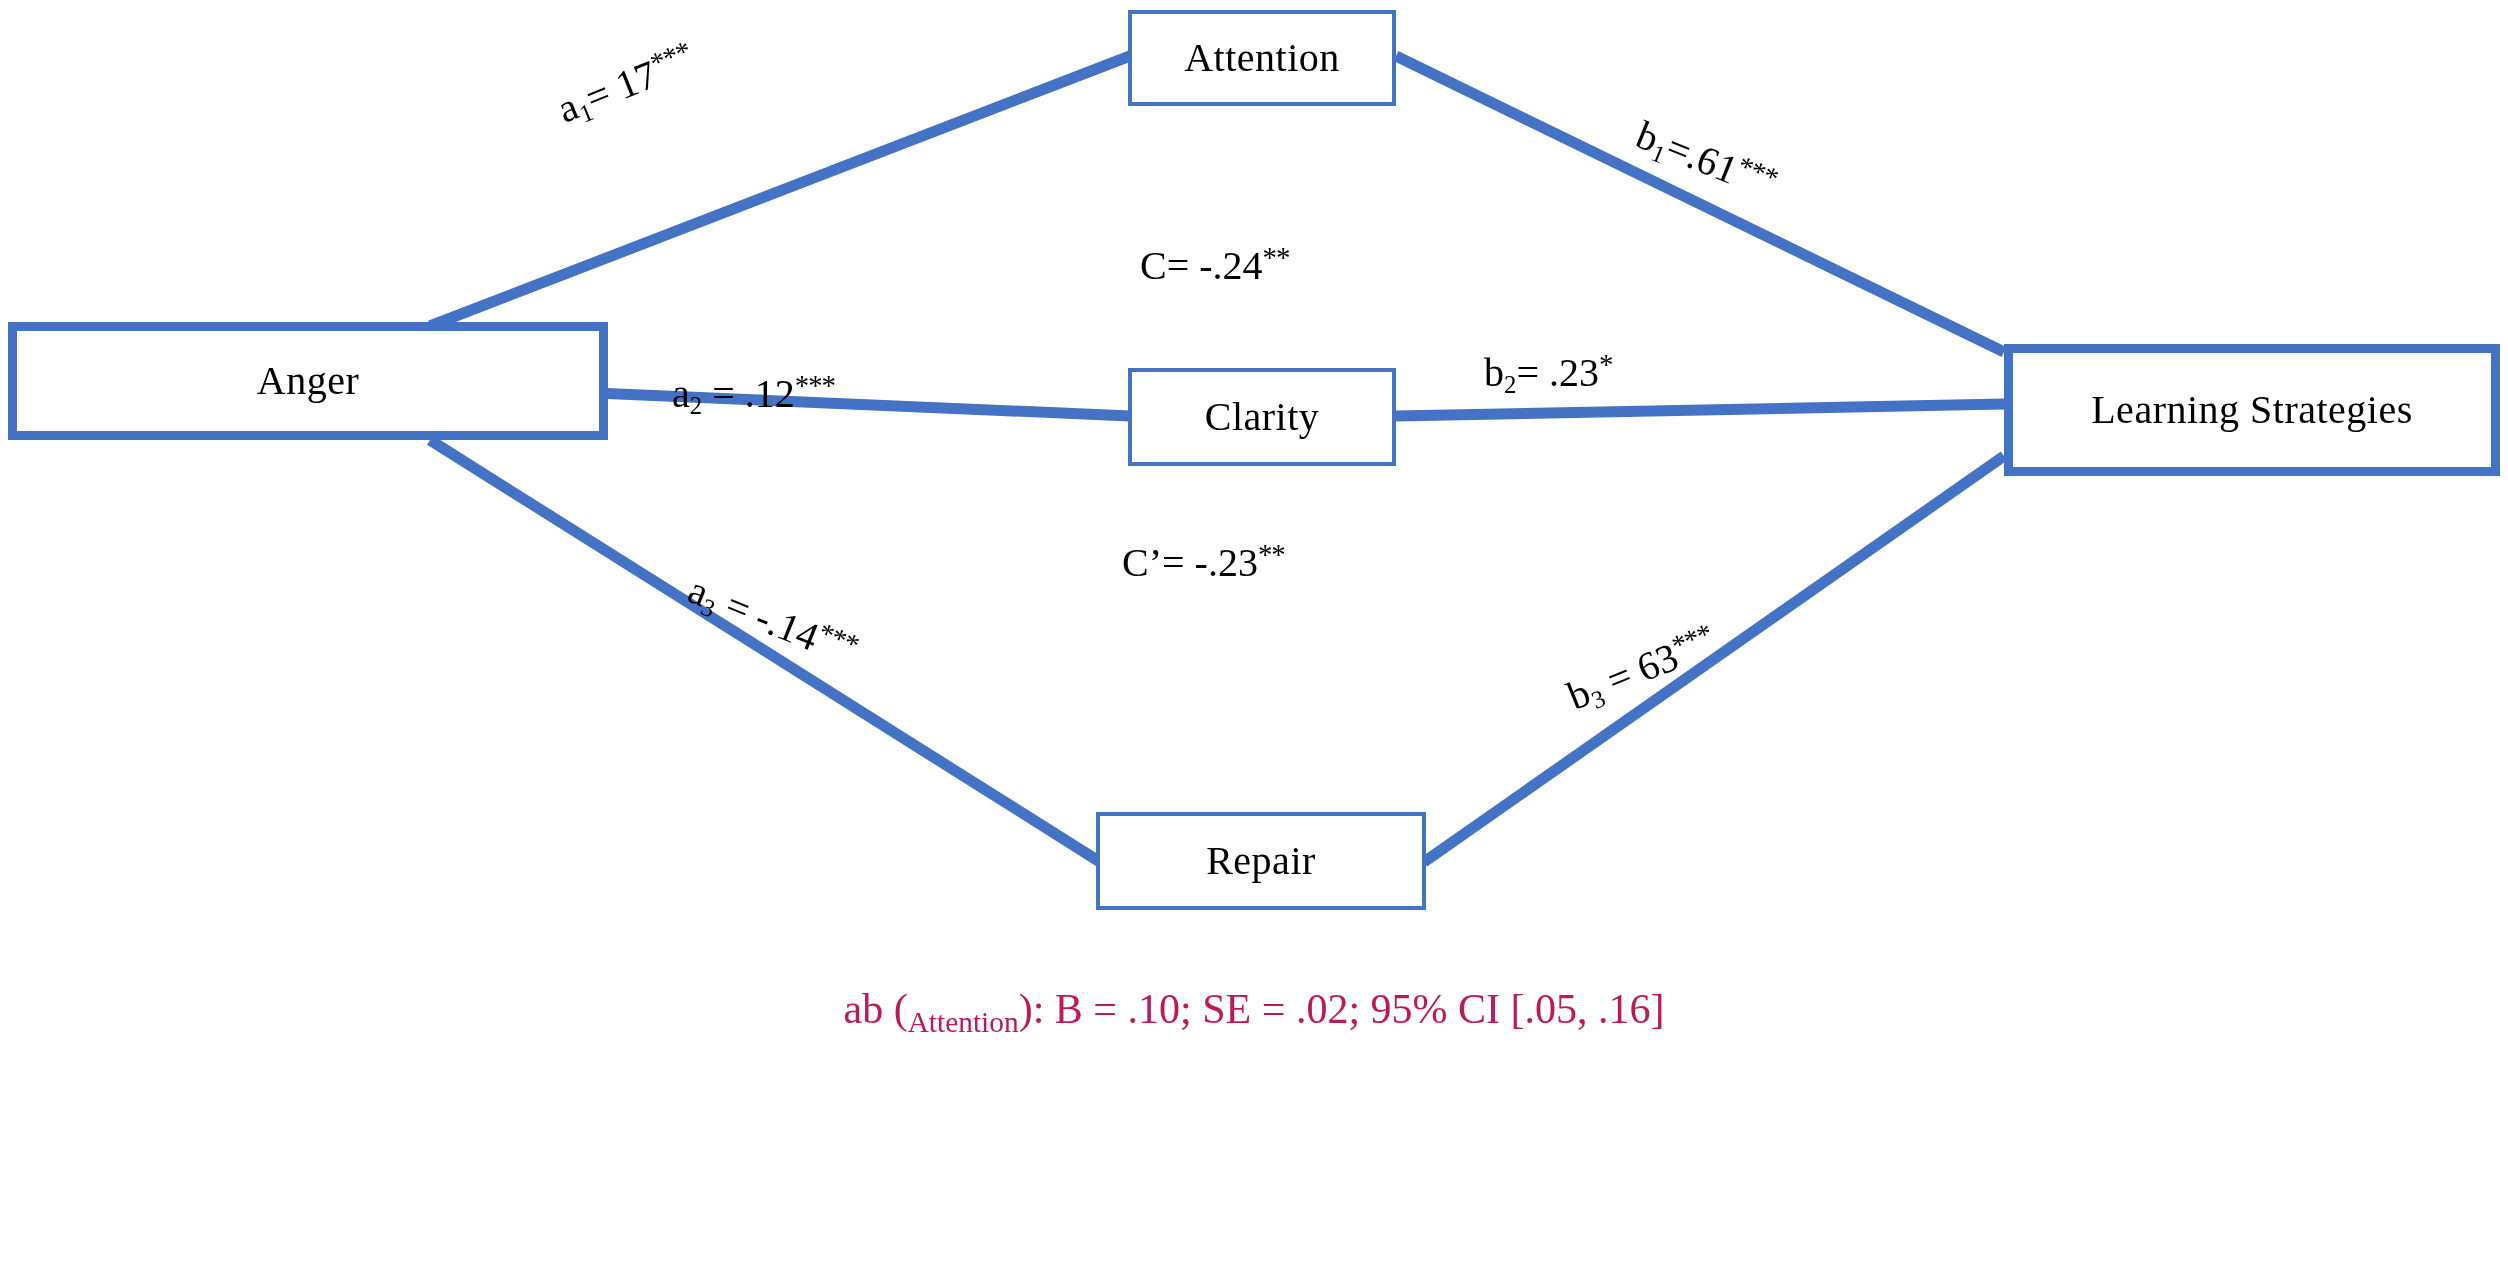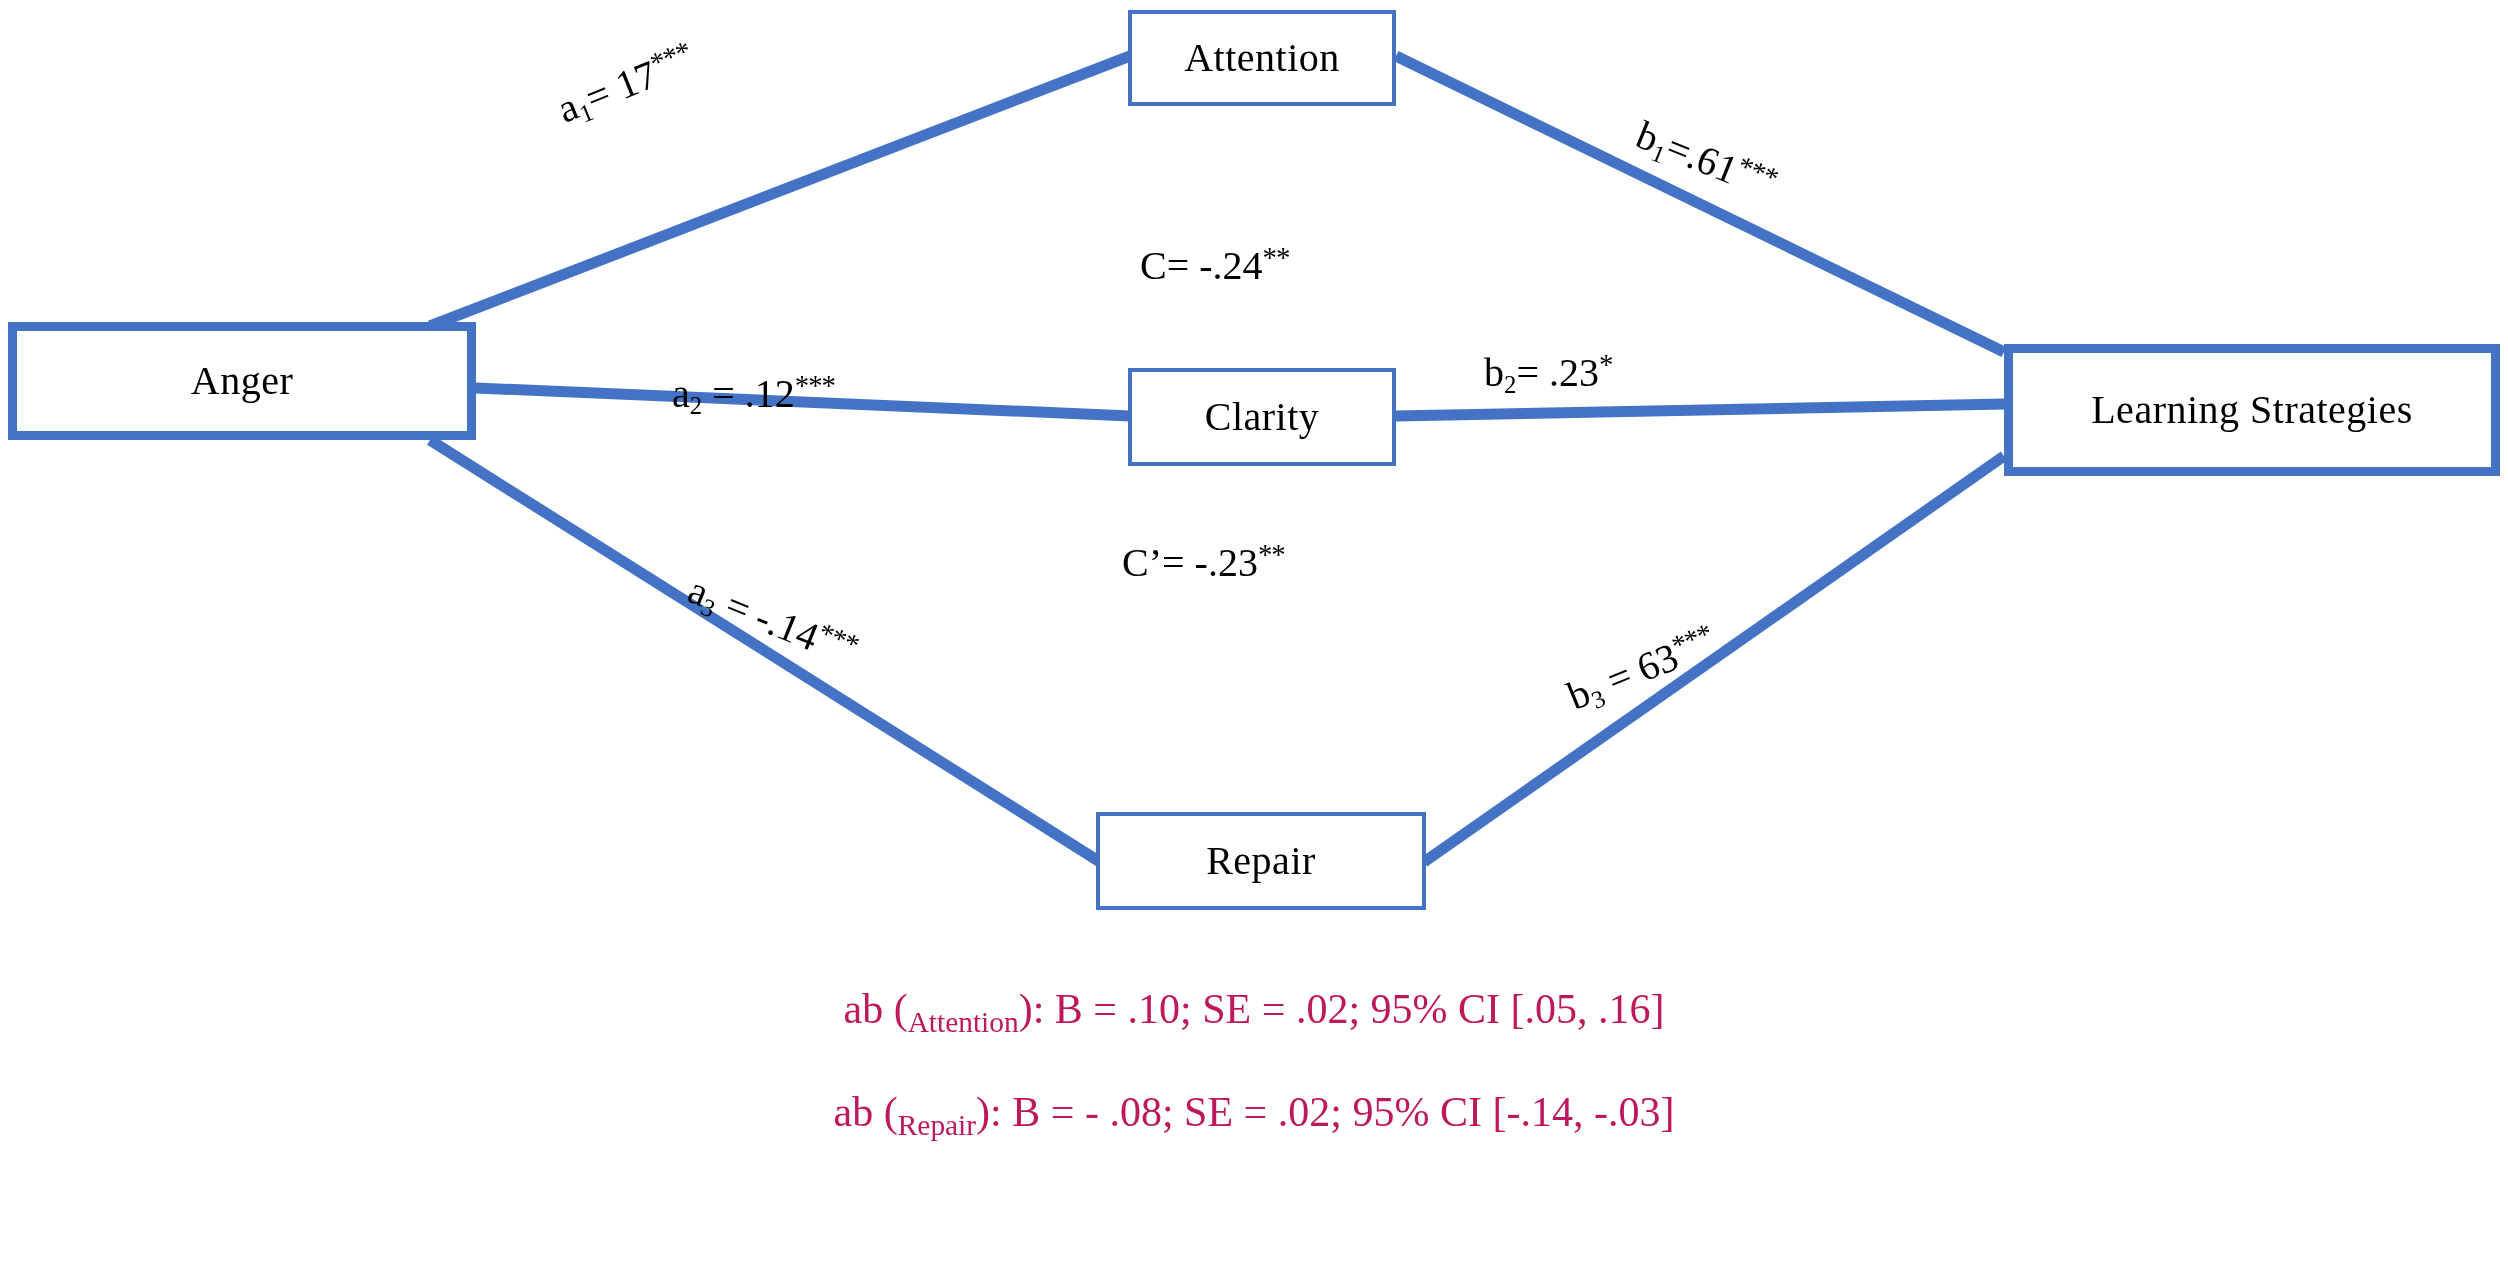--- a/index.html
+++ b/index.html
@@ -44,21 +44,21 @@
     border: 9px solid #4472C4;
   }
   .node-light {
     border: 4px solid #4472C4;
   }
   .node-label {
     font-size: 40px;
     letter-spacing: 0.5px;
   }
   
-  #node-anger        { left: 8px;    top: 322px; width: 468px;  height: 118px; }
+  #node-anger        { left: 8px;    top: 322px; width: 600px;  height: 118px; }
   #node-attention    { left: 1128px; top: 10px;  width: 268px;  height: 96px;  }
   #node-clarity      { left: 1128px; top: 368px; width: 268px;  height: 98px;  }
   #node-repair       { left: 1096px; top: 812px; width: 330px;  height: 98px;  }
   #node-outcome      { left: 2004px; top: 344px; width: 496px;  height: 132px; }
 
   
   .coef {
     position: absolute;
     font-size: 40px;
     color: #000000;
@@ -172,18 +172,15 @@
   </div>
 
   <div class="coef" id="coef-cp">
     <span>C’= -.23</span><sup>**</sup>
   </div>
 
   <div id="captions">
     <div class="caption-line">
       <span>ab (</span><sub>Attention</sub><span>): B = .10; SE = .02; 95% CI [.05, .16]</span>
     </div>
-    <div class="caption-line">
-      <span>ab (</span><sub>Repair</sub><span>): B = - .08; SE = .02; 95% CI [-.14, -.03]</span>
-    </div>
   </div>
 
 </div>
 
 </body></html>

